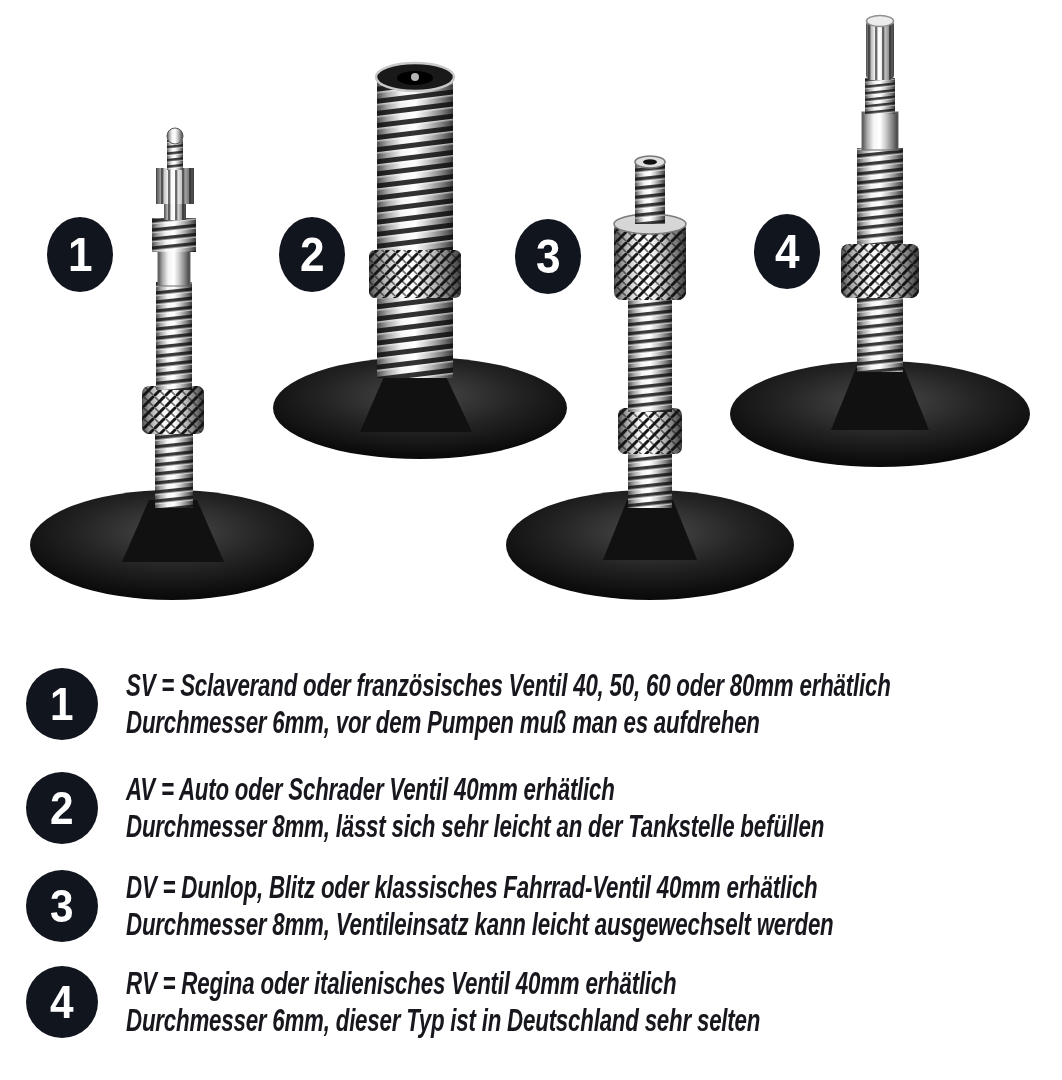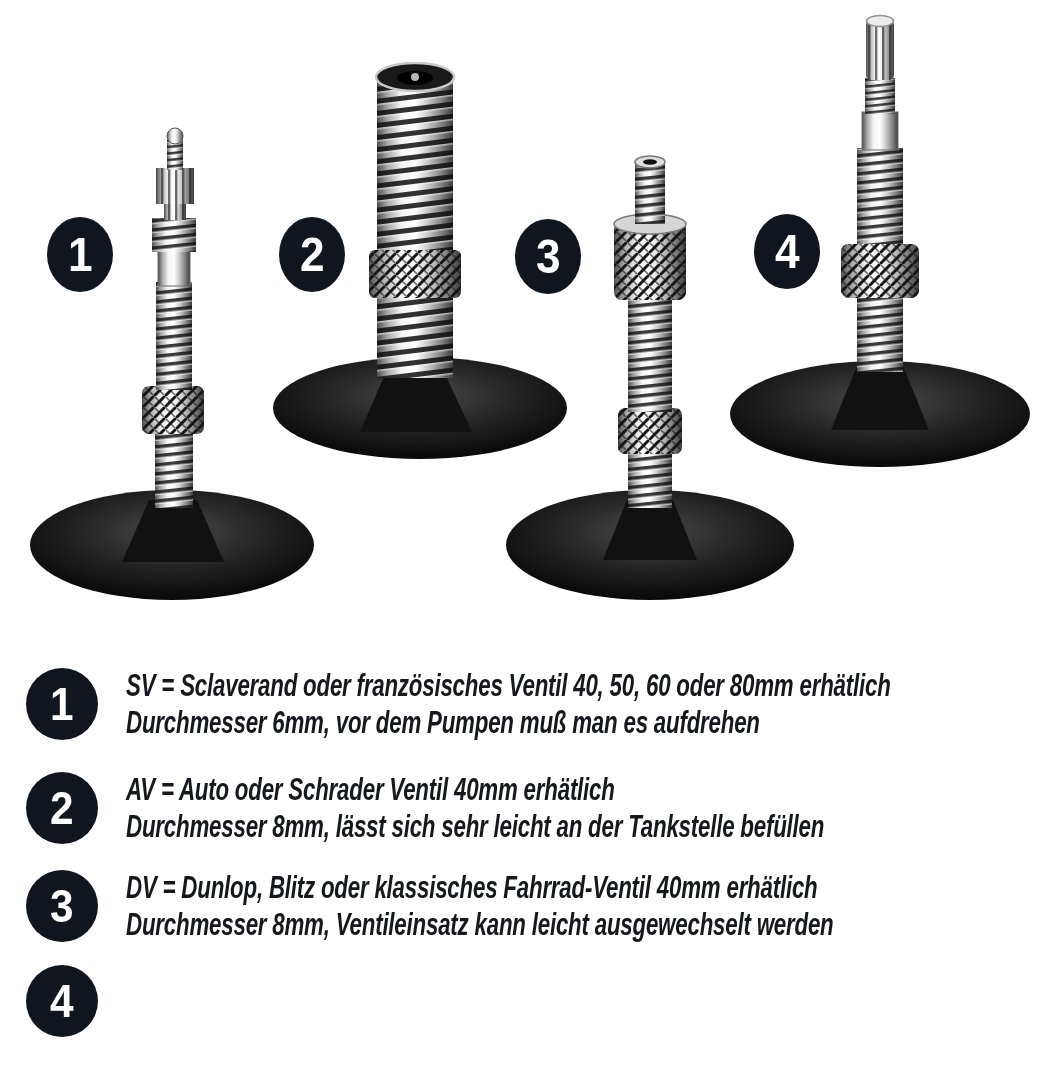--- a/index.html
+++ b/index.html
@@ -184,16 +184,20 @@
       <div class="legend-text">
         <div class="legend-line">DV = Dunlop, Blitz oder klassisches Fahrrad-Ventil 40mm erhätlich</div>
         <div class="legend-line">Durchmesser 8mm, Ventileinsatz kann leicht ausgewechselt werden</div>
       </div>
     </div>
 
     <div class="legend-row" style="top:965px">
       <div class="badge">
           <span class="num">4</span>
         </div>
+      <div class="legend-text">
+        <div class="legend-line">RV = Regina oder italienisches Ventil 40mm erhätlich</div>
+        <div class="legend-line">Durchmesser 6mm, dieser Typ ist in Deutschland sehr selten</div>
+      </div>
     </div>
 
   </div>
 </div>
 
 </body></html>

